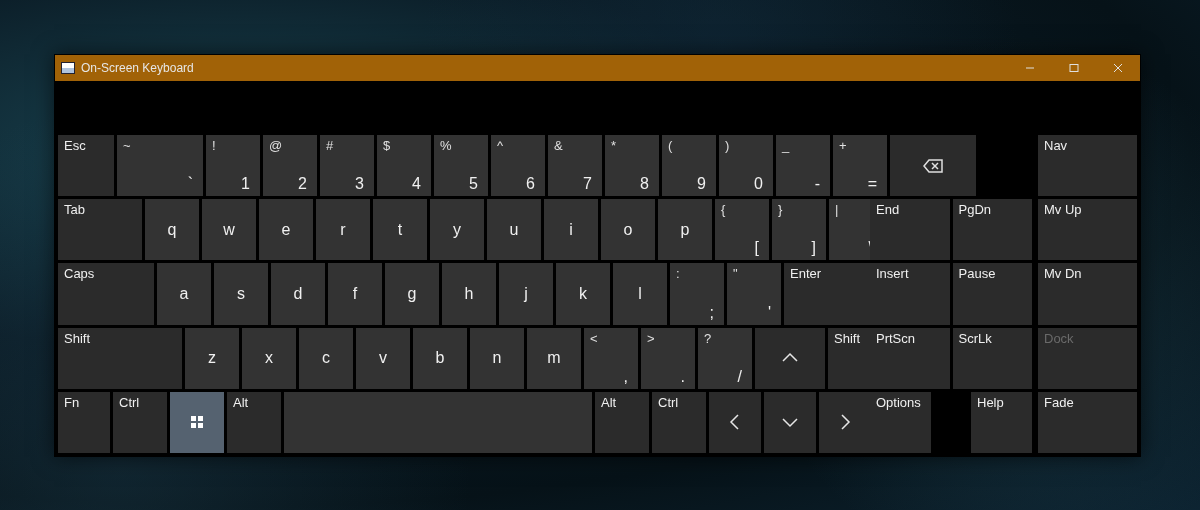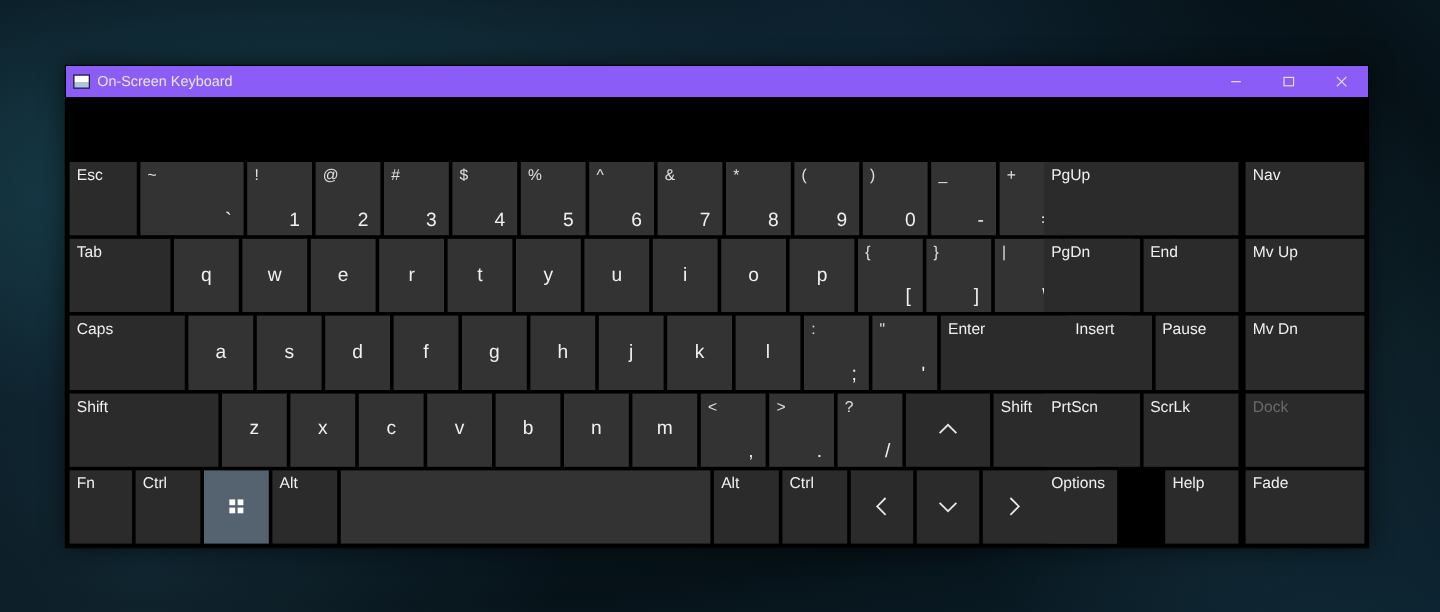--- a/index.html
+++ b/index.html
@@ -23,21 +23,21 @@
     position: absolute;
     left: 54px; top: 54px;
     width: 1087px; height: 403px;
     background: #1e1e1e;
     box-shadow: 0 0 20px rgba(0,0,0,0.6);
     display: flex; flex-direction: column;
     border: 1px solid #000;
   }
   .titlebar {
     height: 26px;
-    background: #8b5cf6;
+    background: #a16207;
     display: flex; align-items: center;
     padding-left: 6px;
     color: #e6e6e6;
     font-size: 12px;
     flex-shrink: 0;
   }
   .titlebar .app-icon {
     width: 14px; height: 12px; margin-right: 6px;
     background: linear-gradient(#fff 0 50%, #b0c4de 50% 100%);
     border: 1px solid #223;
@@ -196,23 +196,20 @@
           <span class="center">
             <svg width="20" height="14" viewBox="0 0 20 14">
               <path d="M6 1 L1 7 L6 13 H19 V1 Z" fill="none"></path>
               <line x1="9" y1="4" x2="15" y2="10"></line>
               <line x1="15" y1="4" x2="9" y2="10"></line>
             </svg>
           </span>
         </div>
       </div>
       <div class="row-side" style="grid-row: 1;">
-        <div class="key dark">
-          <span class="lbl">PgUp</span>
-        </div>
       </div>
       <div class="row-extra" style="grid-row: 1;">
         <div class="key dark">
           <span class="lbl">Nav</span>
         </div>
       </div>
       <div class="row-main" style="grid-row: 2;">
         <div class="key dark" style="flex: 0 0 84px;">
           <span class="lbl">Tab</span>
         </div>
@@ -257,24 +254,24 @@
         <div class="key" style="flex: 0 0 54px;">
           <span class="top">|</span>
           <span class="bot">\</span>
         </div>
         <div class="key dark" style="flex: 0 0 58px;">
           <span class="lbl">Del</span>
         </div>
       </div>
       <div class="row-side" style="grid-row: 2;">
         <div class="key dark">
+          <span class="lbl">End</span>
+        </div>
+        <div class="key dark">
           <span class="lbl">PgDn</span>
-        </div>
-        <div class="key dark">
-          <span class="lbl">End</span>
         </div>
       </div>
       <div class="row-extra" style="grid-row: 2;">
         <div class="key dark">
           <span class="lbl">Mv Up</span>
         </div>
       </div>
       <div class="row-main" style="grid-row: 3;">
         <div class="key dark" style="flex: 0 0 96px; padding-left: 44px;">
           <span class="lbl">Caps</span>
@@ -311,21 +308,21 @@
           <span class="bot">;</span>
         </div>
         <div class="key" style="flex: 0 0 54px;">
           <span class="top">"</span>
           <span class="bot">'</span>
         </div>
         <div class="key dark" style="flex: 0 0 158px;">
           <span class="lbl">Enter</span>
         </div>
       </div>
-      <div class="row-side" style="grid-row: 3; margin-left: 20px;">
+      <div class="row-side" style="grid-row: 3;">
         <div class="key dark">
           <span class="lbl">Insert</span>
         </div>
         <div class="key dark">
           <span class="lbl">Pause</span>
         </div>
       </div>
       <div class="row-extra" style="grid-row: 3;">
         <div class="key dark">
           <span class="lbl">Mv Dn</span>

